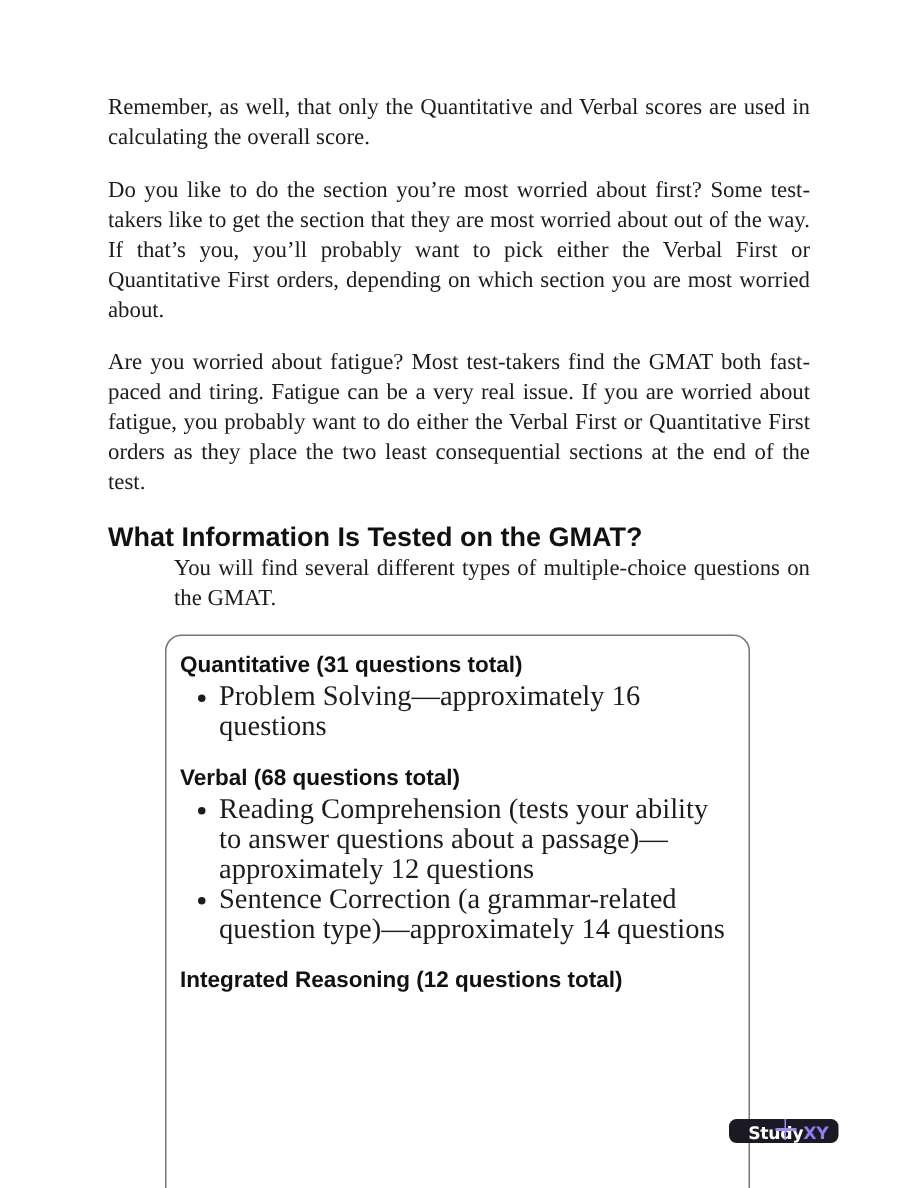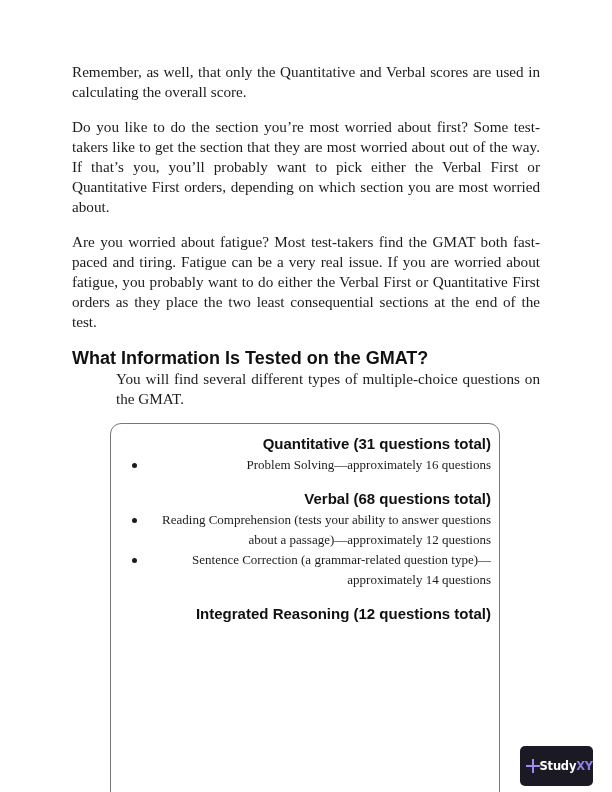--- a/index.html
+++ b/index.html
@@ -54,56 +54,56 @@
     .box-section-title {
       font-family: "Liberation Sans", sans-serif;
       font-weight: bold;
       font-size: 15px;
       line-height: 20px;
       margin: 0 0 1px 0;
       color: #111;
     }
     .box-section {
       margin-bottom: 14px;
-      text-align: right;
     }
     .bullets {
       list-style: none;
       margin: 0;
       padding: 0;
     }
     .bullets li {
       position: relative;
       padding-left: 26px;
       font-family: "Liberation Serif", serif;
-      font-size: 13px;
+      font-size: 19px;
       line-height: 20px;
       color: #1c1c1c;
     }
     .bullets li .dot {
       position: absolute;
       left: 12px;
       top: 8px;
       width: 5px;
       height: 5px;
       border-radius: 50%;
       background: #1c1c1c;
     }
     .badge {
       position: absolute;
-      left: 520px;
+      left: 486px;
       top: 746px;
       width: 73px;
-      height: 40px;
+      height: 16px;
       background: #1b1a24;
       border-radius: 5px;
       display: flex;
       align-items: center;
       padding-left: 6px;
       box-sizing: border-box;
+      flex-direction: column;
     }
     .badge .plus {
       position: relative;
       width: 14px;
       height: 14px;
       margin-right: 4px;
     }
     .badge .plus::before,
     .badge .plus::after {
       content: "";

